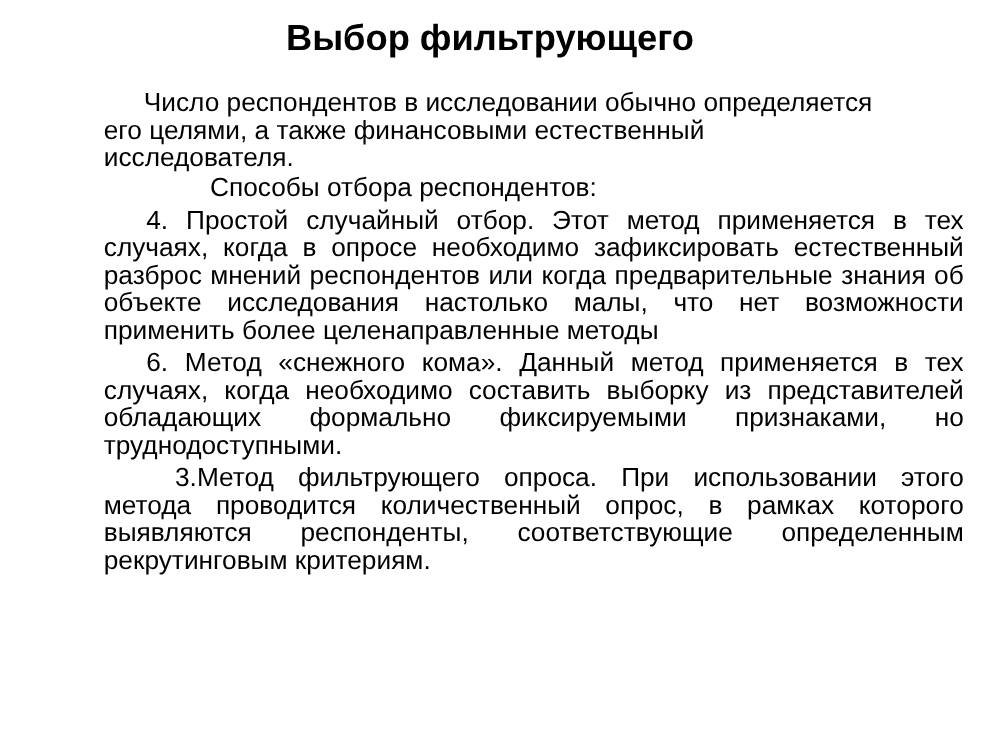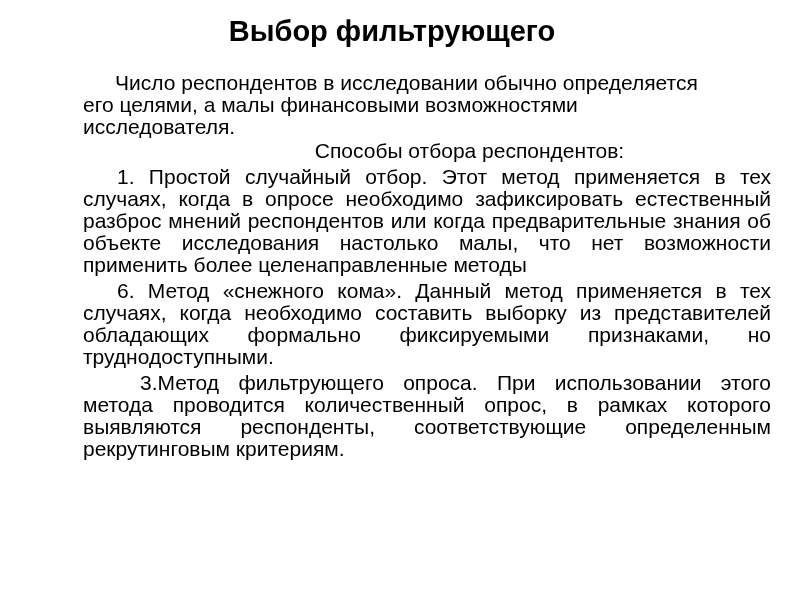--- a/index.html
+++ b/index.html
@@ -45,44 +45,44 @@
   .intro {
     white-space: pre-line;   
     text-align: left;
     text-indent: 32px;
   }
   .sizing {
     text-indent: 107px;
     margin-top: 0;
   }
   .methods-heading {
-    text-align: center;
+    text-align: left;
     text-indent: 85px;
     margin-top: 2px;
   }
   .method {
     margin-top: 4px;
   }
   .method-1 { text-indent: 34px; }
   .method-2 { text-indent: 34px; }
   .method-3 { text-indent: 57px; }
 </style>
 </head>
 <body>
 
 <div class="slide">
   <h1 class="title">Выбор фильтрующего</h1>
 
   <div class="content">
     <p class="para intro">Число респондентов в исследовании обычно определяется
-его целями, а малы финансовыми возможностями
+его целями, а также финансовыми естественный
 исследователя.</p>
 
 
     <p class="para methods-heading">Способы отбора респондентов:</p>
 
-    <p class="para method method-1">1. Простой случайный отбор. Этот метод применяется в тех случаях, когда в опросе необходимо зафиксировать естественный разброс мнений респондентов или когда предварительные знания об объекте исследования настолько малы, что нет возможности применить более целенаправленные методы</p>
+    <p class="para method method-1">4. Простой случайный отбор. Этот метод применяется в тех случаях, когда в опросе необходимо зафиксировать естественный разброс мнений респондентов или когда предварительные знания об объекте исследования настолько малы, что нет возможности применить более целенаправленные методы</p>
 
     <p class="para method method-2">6. Метод «снежного кома». Данный метод применяется в тех случаях, когда необходимо составить выборку из представителей обладающих формально фиксируемыми признаками, но труднодоступными.</p>
 
     <p class="para method method-3">3.Метод фильтрующего опроса. При использовании этого метода проводится количественный опрос, в рамках которого выявляются респонденты, соответствующие определенным рекрутинговым критериям.</p>
   </div>
 </div>
 
 </body></html>

